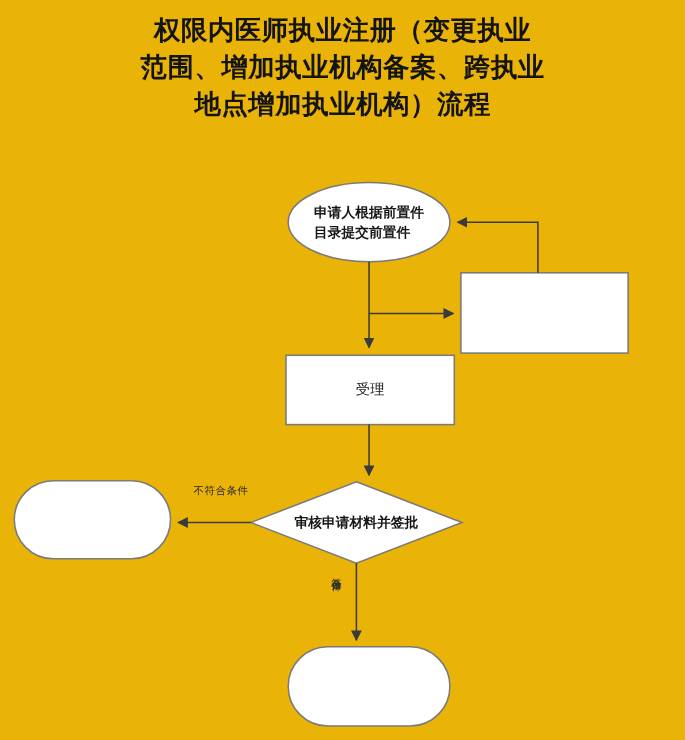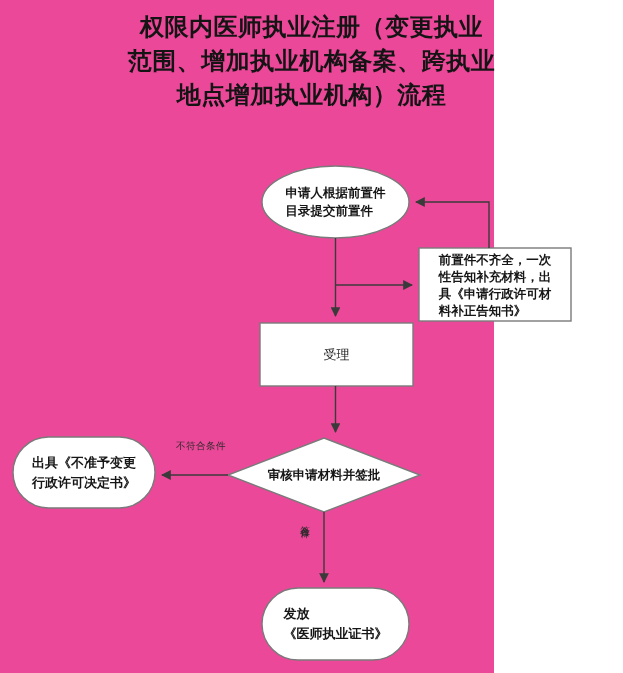--- a/index.html
+++ b/index.html
@@ -13,23 +13,23 @@
     height: 673px;
     position: relative;
     overflow: hidden;
     font-family: "DejaVu Sans", "Liberation Sans", sans-serif;
     color: #1d1d1d;
   }
 
   #page {
     position: absolute;
     left: 0; top: 0;
-    width: 494px;
+    width: 623px;
     height: 673px;
-    background: #ec4899;
+    background: #eab308;
   }
 
   
   #chart-title {
     position: absolute;
     left: 36px;
     top: 10px;
     width: 551px;
     text-align: center;
     font-size: 24px;
@@ -142,32 +142,24 @@
 
       <path d="M 228 475 L 162 475" marker-end="url(#arrow)"></path>
 
       <path d="M 324 512 L 324 582" marker-end="url(#arrow)"></path>
     </g>
   </svg>
 
   <div class="node-label lbl-start">申请人根据前置件
 目录提交前置件</div>
 
-  <div class="node-label lbl-notice">前置件不齐全，一次
-性告知补充材料，出
-具《申请行政许可材
-料补正告知书》</div>
 
   <div class="node-label lbl-accept">受理</div>
 
   <div class="node-label lbl-review">审核申请材料并签批</div>
 
-  <div class="node-label lbl-reject">出具《不准予变更
-行政许可决定书》</div>
 
-  <div class="node-label lbl-issue">发放
-《医师执业证书》</div>
 
   <div class="edge-label edge-lbl-no">不符合条件</div>
 
   <div class="edge-label edge-lbl-yes">符合条件</div>
 
 </div>
 
 </body></html>

